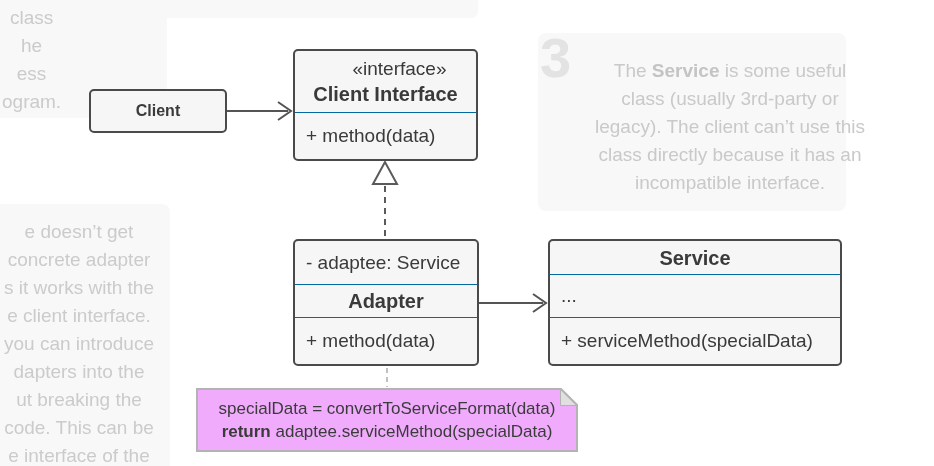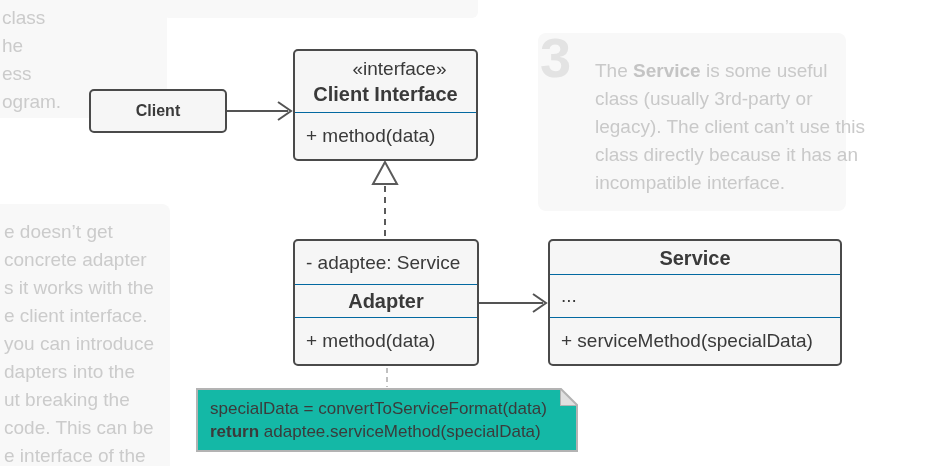--- a/index.html
+++ b/index.html
@@ -1,17 +1,17 @@
 <!DOCTYPE html>
 <html><head>
 <meta charset="utf-8">
 <style>
   html,body{margin:0;padding:0;}
   body{font-family:"Liberation Sans","DejaVu Sans",sans-serif;background:#ffffff;}
-  #canvas{position:relative;width:934px;height:466px;background:#ffffff;overflow:hidden;}
+  #canvas{position:relative;width:934px;height:466px;background:#ffffff;overflow:hidden;text-align:center;}
 
   
   .panel{position:absolute;background:#f8f8f8;}
   #panel-top-band{left:163px;top:0;width:315px;height:18px;border-radius:0 0 6px 6px;}
   #panel-step1{left:0;top:0;width:167px;height:118px;border-radius:0 0 8px 0;}
   #panel-step2{left:0;top:204px;width:170px;height:262px;border-radius:0 8px 0 0;}
   #panel-step3{left:538px;top:33px;width:308px;height:178px;border-radius:8px;}
 
   .faded-line{white-space:nowrap;color:#cbcbcb;font-size:19px;line-height:28px;}
   #step1-text{position:absolute;left:2px;top:4px;}
@@ -40,21 +40,21 @@
   #adapter-method{flex:1;}
   #box-service{left:548px;top:239px;width:294px;height:127px;}
   #service-header{height:40px;}
   #service-attr{height:43px;}
   #service-method{flex:1;}
 
   
   #connector-layer{position:absolute;left:0;top:0;width:934px;height:466px;pointer-events:none;}
 
   
-  #note{position:absolute;left:196px;top:388px;width:382px;height:64px;box-sizing:border-box;background:#14b8a6;border:2px solid #b3b3b3;color:#3b3b3b;font-size:17px;line-height:23px;padding:7px 12px 0 12px;white-space:nowrap;}
+  #note{position:absolute;left:196px;top:388px;width:382px;height:64px;box-sizing:border-box;background:#f0abfc;border:2px solid #b3b3b3;color:#3b3b3b;font-size:17px;line-height:23px;padding:7px 12px 0 12px;white-space:nowrap;}
   #note-dogear{position:absolute;top:-2px;right:-2px;width:18px;height:18px;}
 </style>
 </head>
 <body>
 
 <div id="canvas">
 
   <div class="panel" id="panel-top-band"></div>
   <div class="panel" id="panel-step1"></div>
   <div class="panel" id="panel-step2"></div>

